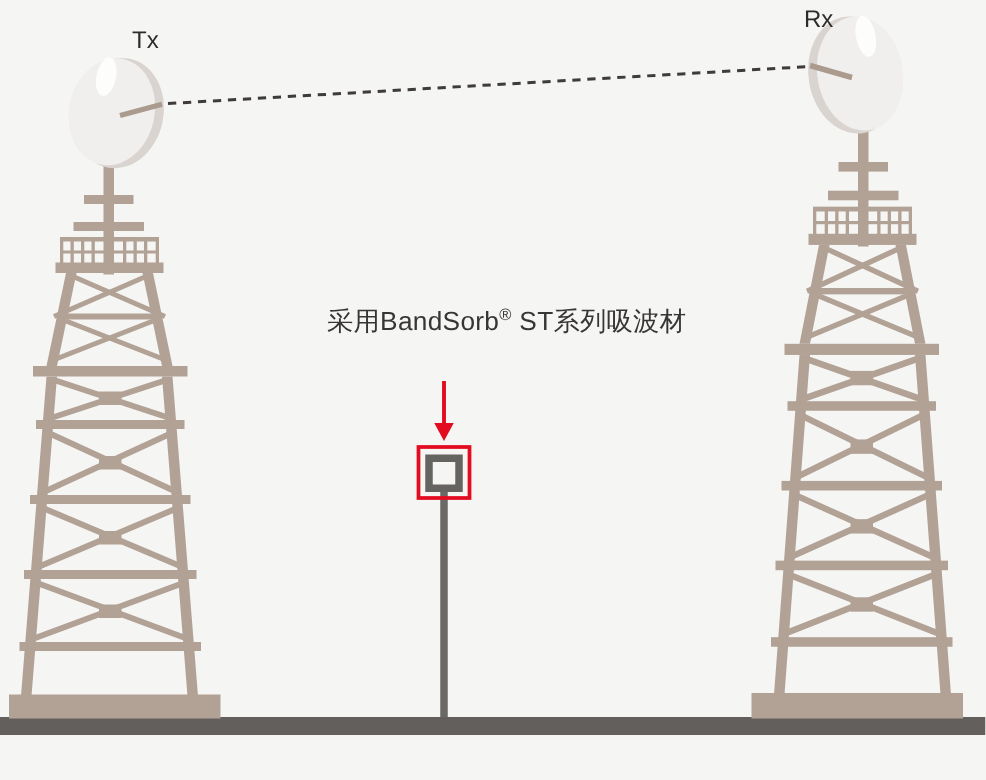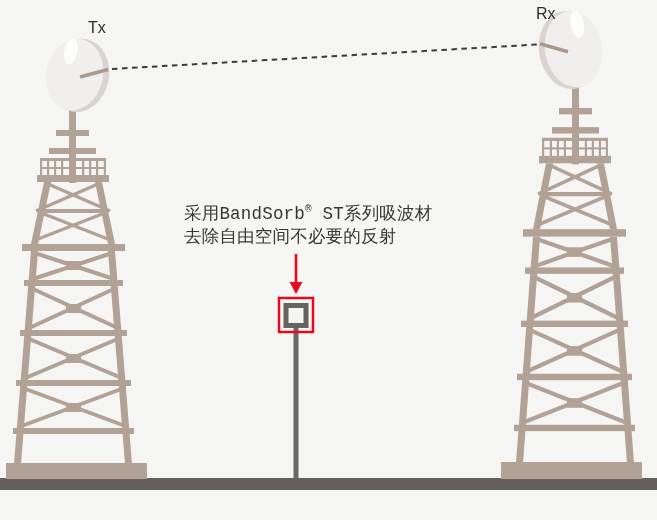--- a/index.html
+++ b/index.html
@@ -16,22 +16,22 @@
     font-family:"Liberation Sans","DejaVu Sans",sans-serif;
   }
   .canvas{position:absolute;left:0;top:0}
   .tower-fill{fill:var(--tower)}
   .brace{stroke:var(--tower);stroke-width:4;fill:none}
   .brace-lt{stroke:var(--tower);stroke-width:3.4;fill:none}
   .ant-label{position:absolute;color:var(--label);font-size:16px;line-height:16px}
   .tx{left:88px;top:20px}
   .rx{left:536px;top:6px}
   .annotation{
-    position:absolute;left:184px;top:203px;width:260px;
-    color:var(--text);font-size:17.5px;line-height:23px;letter-spacing:.2px;font-family:Liberation Mono, monospace;
+    position:absolute;left:218px;top:203px;width:260px;
+    color:var(--text);font-size:17.5px;line-height:23px;letter-spacing:.2px;
   }
   .annotation sup{font-size:11px;line-height:0}
 </style>
 </head>
 <body>
 
 <svg class="canvas" width="657" height="520" viewBox="0 0 657 520">
   <defs>
     <g id="tower" class="tower-fill">
 
@@ -114,14 +114,13 @@
     <line x1="296" y1="254" x2="296" y2="283" style="stroke:var(--red);stroke-width:2.6"></line>
     <polygon points="289.5,282 302.5,282 296,294" style="fill:var(--red)"></polygon>
   </g>
 </svg>
 
 <div class="ant-label tx">Tx</div>
 <div class="ant-label rx">Rx</div>
 
 <div class="annotation">
   <span><span>采用BandSorb</span><sup>®</sup><span> ST系列吸波材</span></span><br>
-  <span>去除自由空间不必要的反射</span>
 </div>
 
 </body></html>

